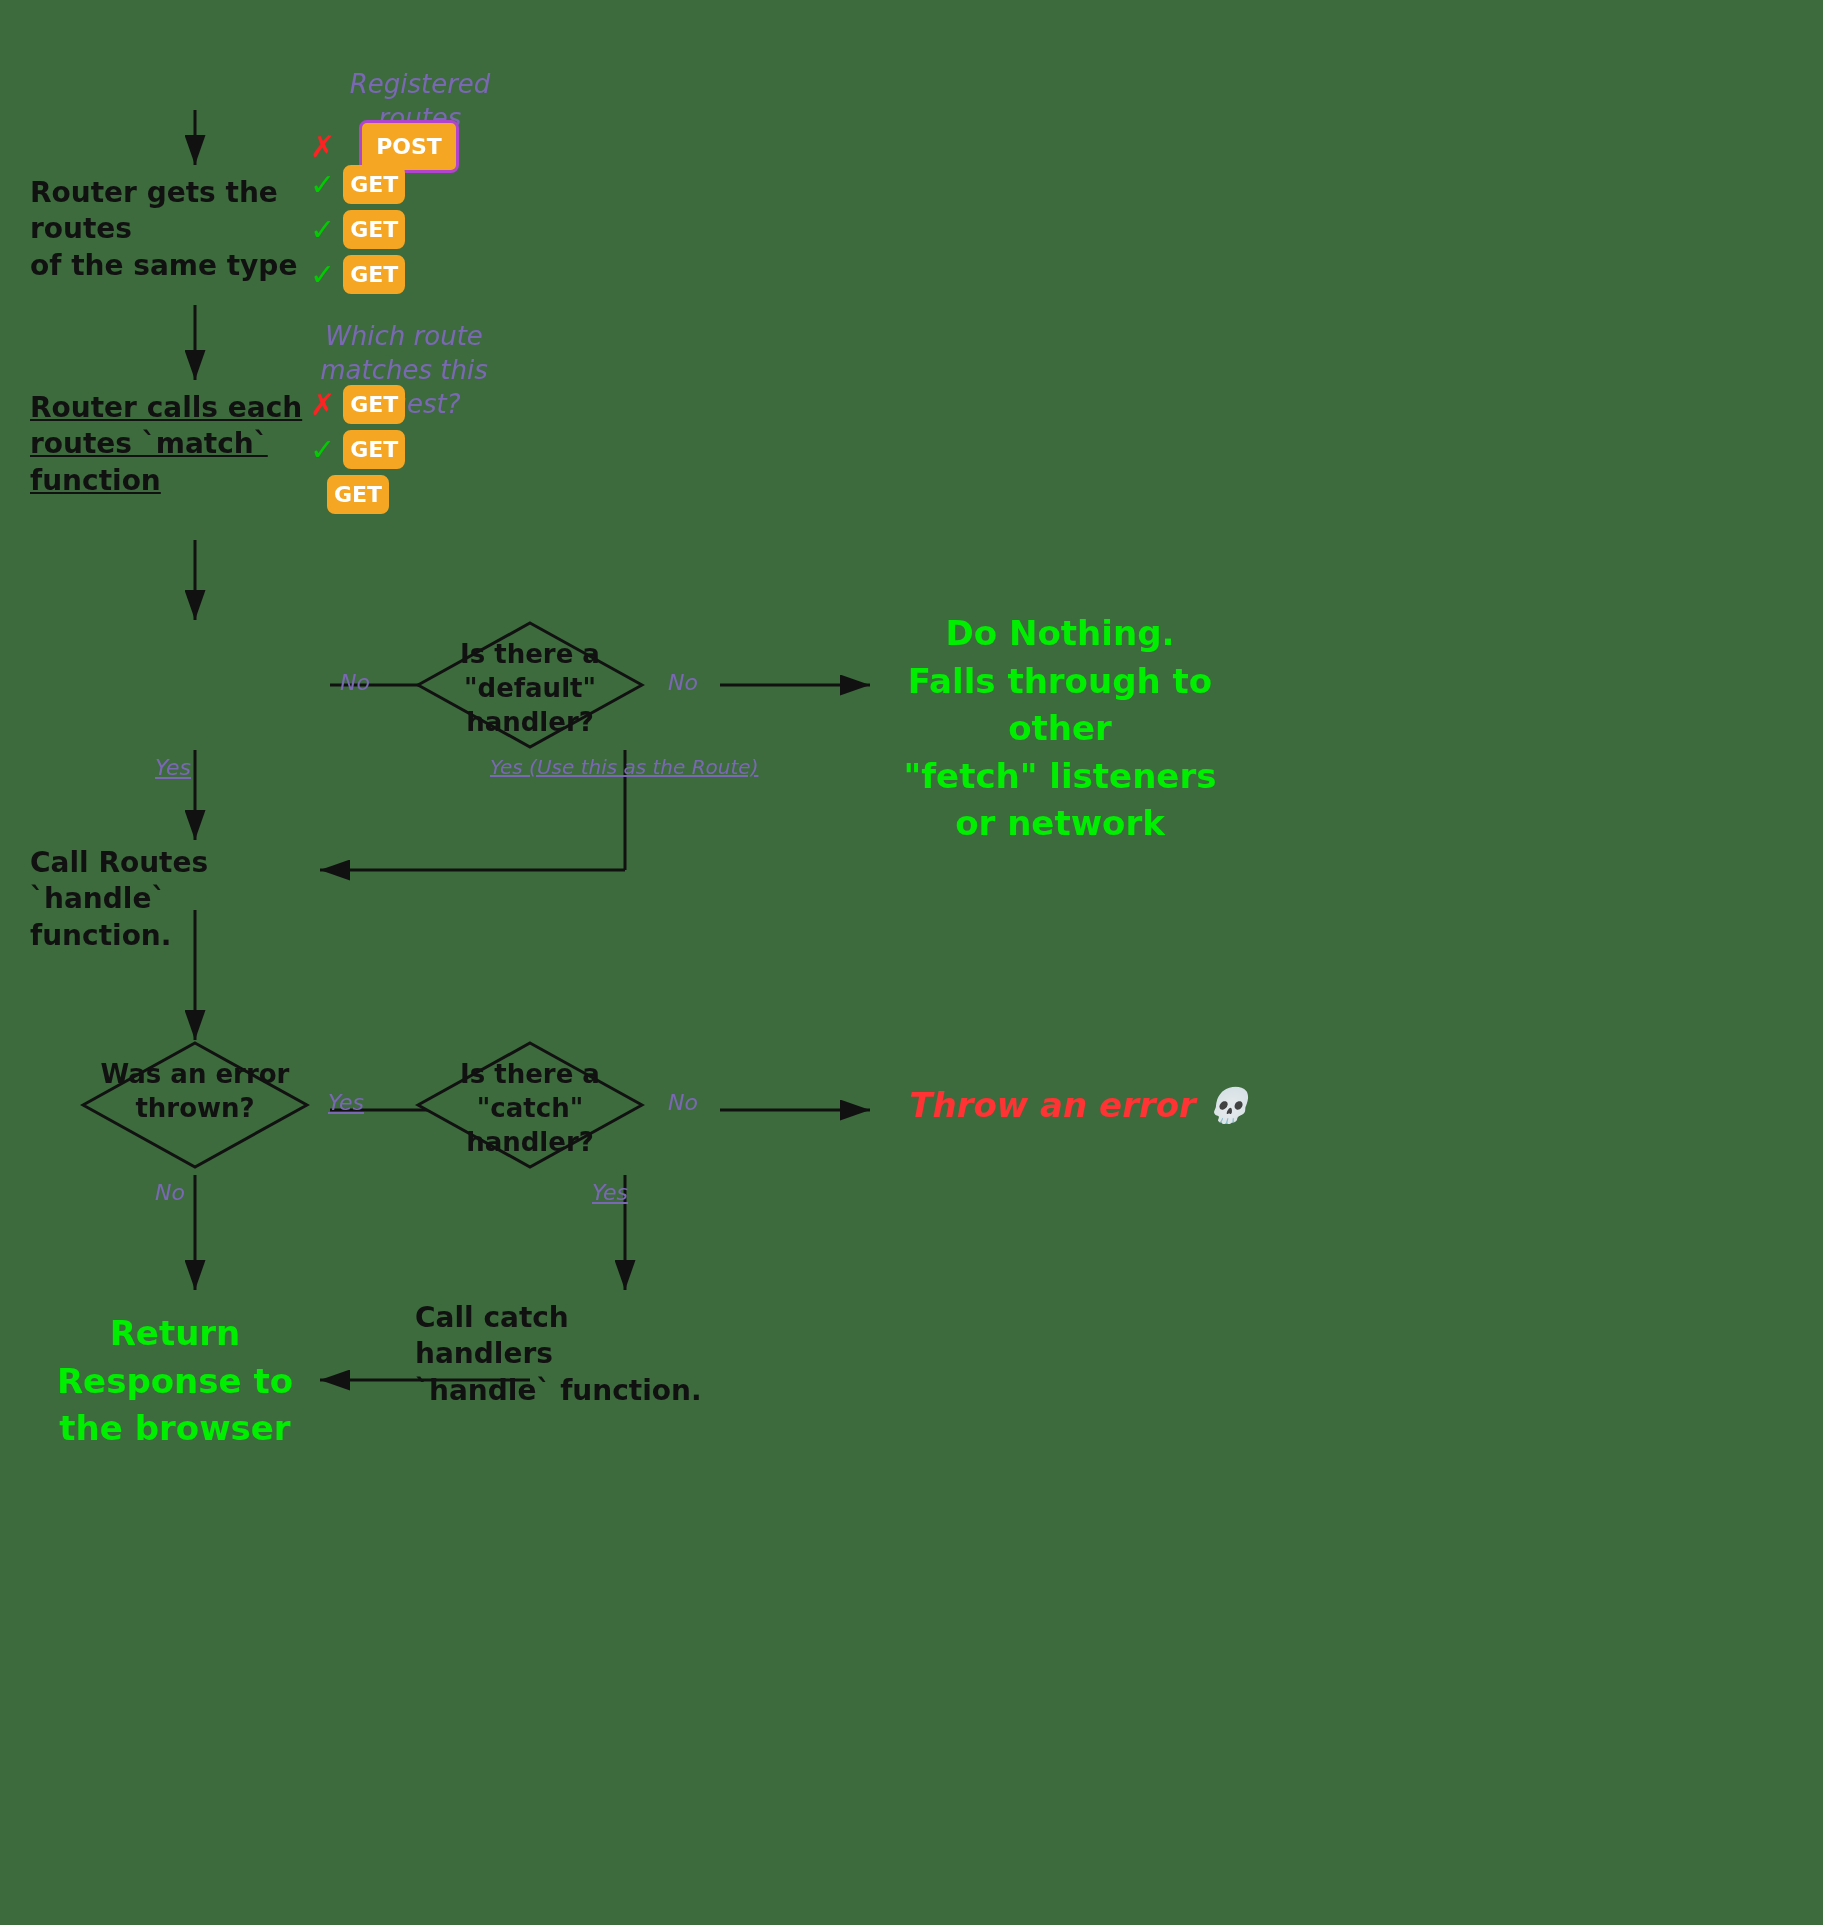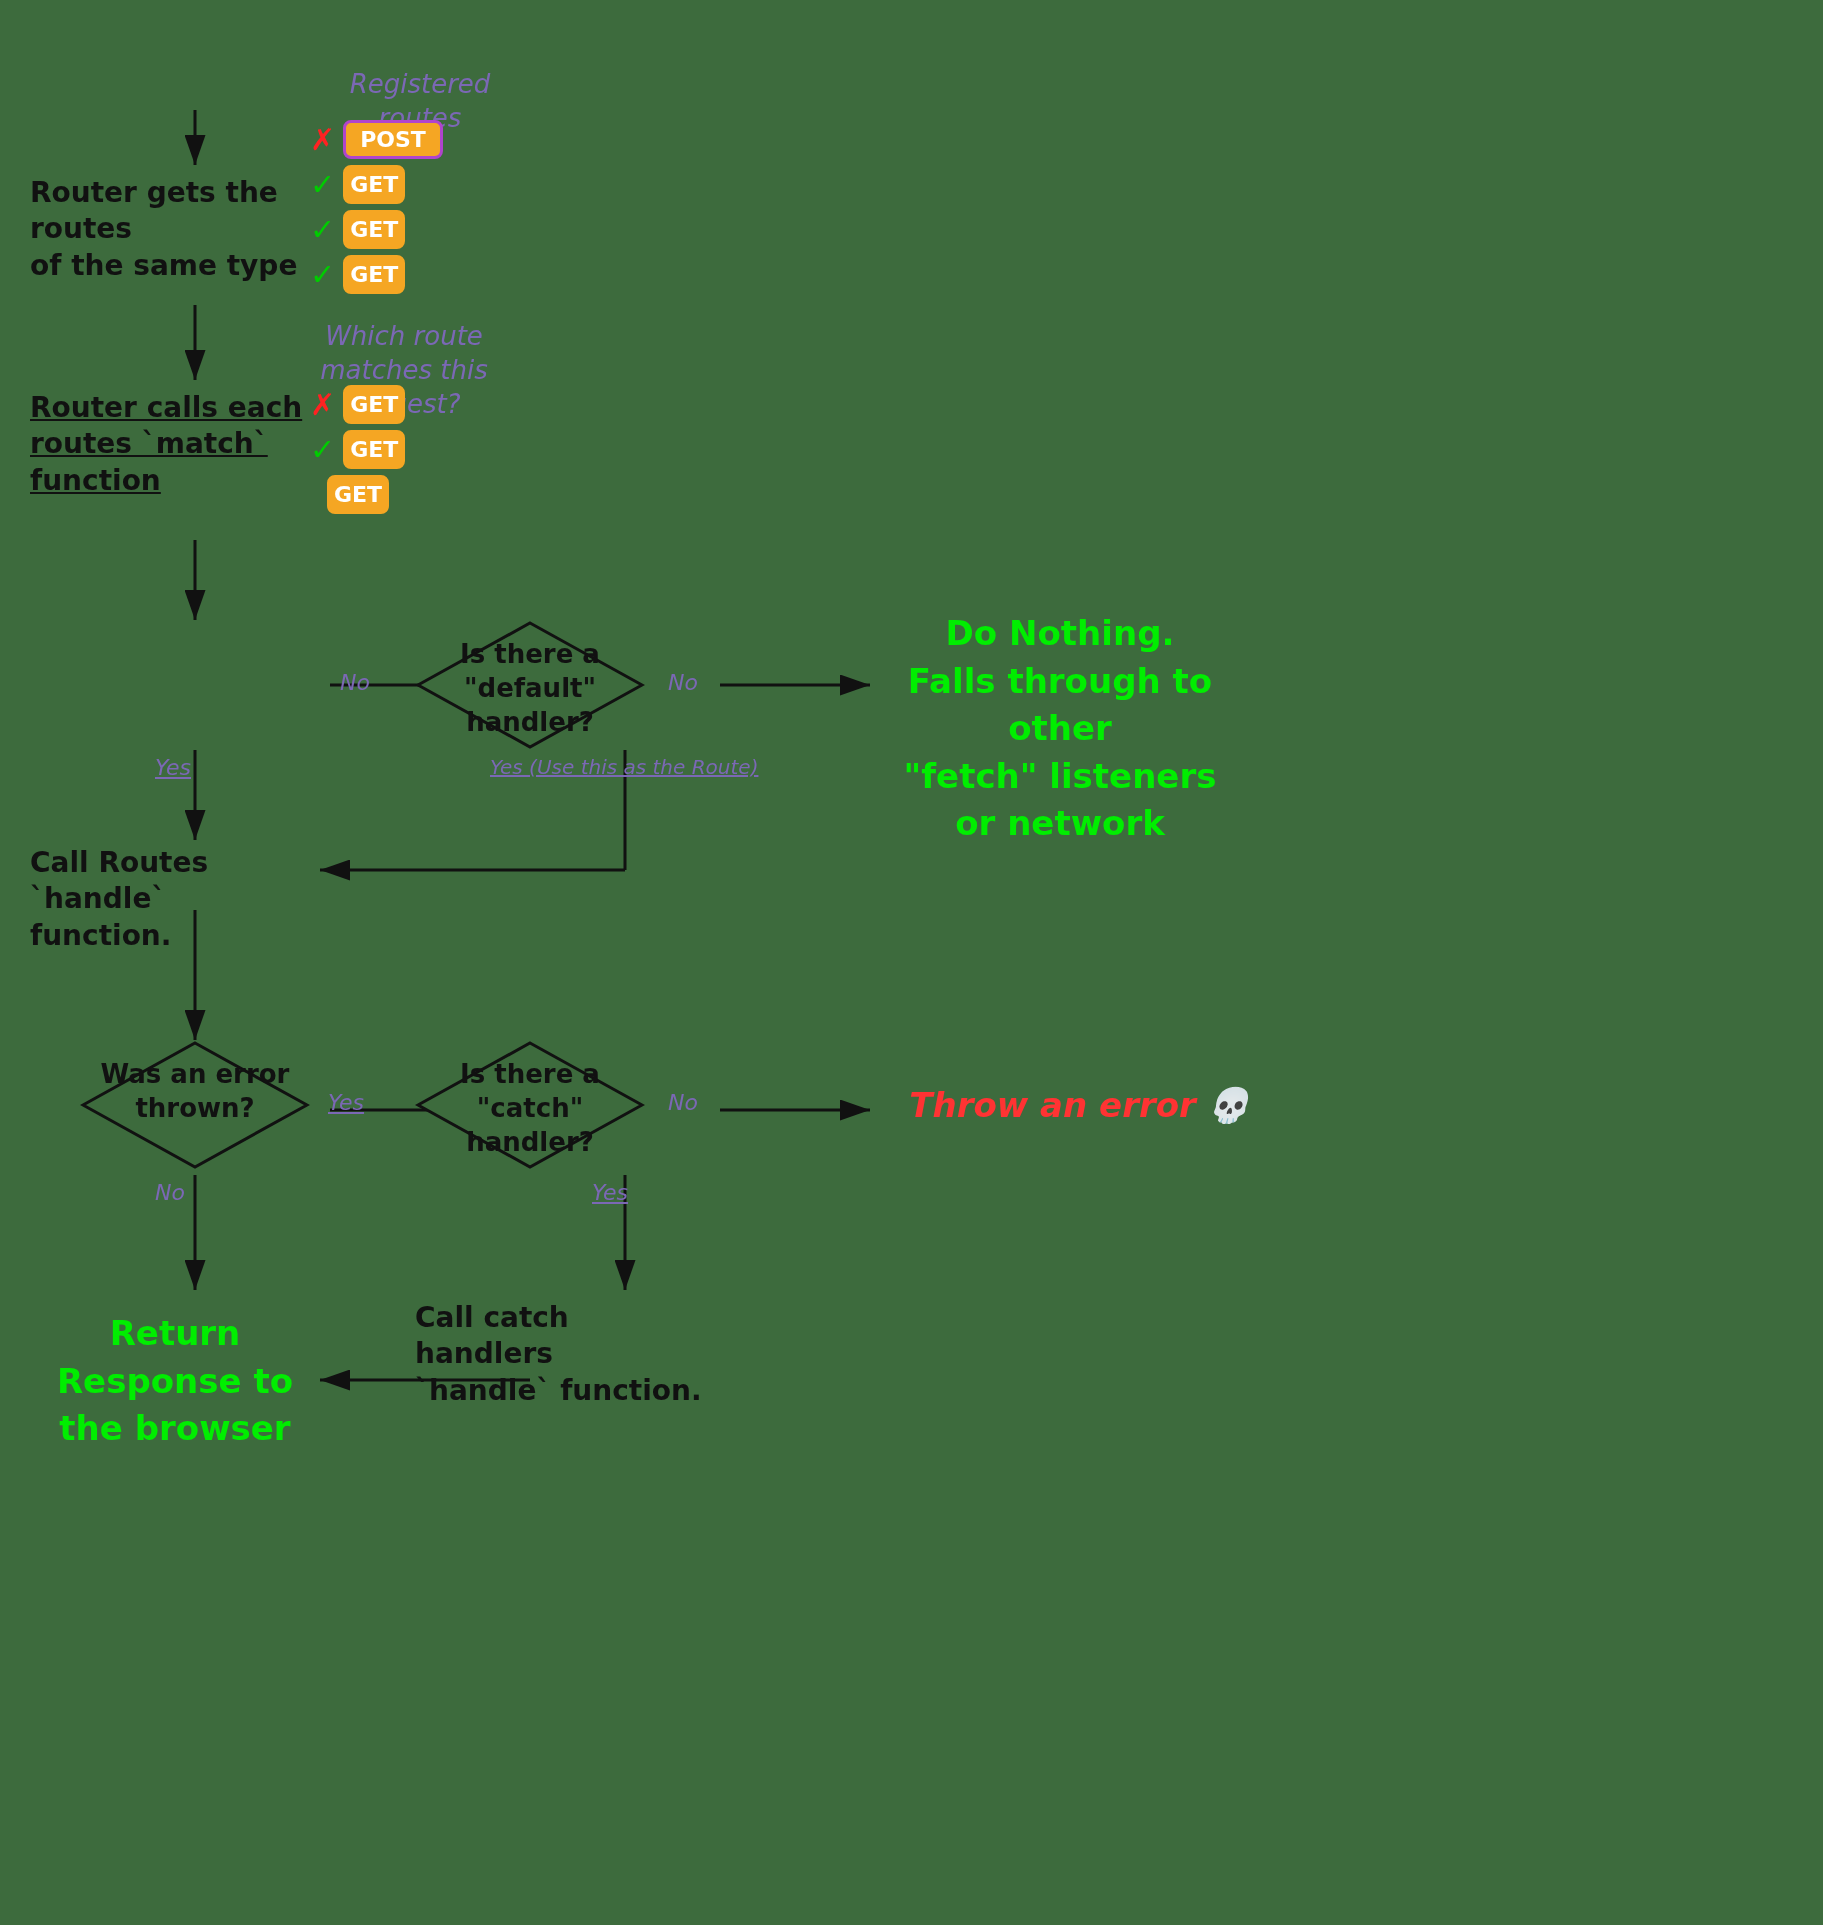--- a/index.html
+++ b/index.html
@@ -102,22 +102,23 @@
       border: 3px solid #f5a623;
     }
 
     .badge-post {
       display: inline-block;
       background: #f5a623;
       color: #fff;
       font-size: 22px;
       font-weight: bold;
       border-radius: 8px;
-      padding: 4px 14px;
+      padding: 11px 14px;
       border: 3px solid #b044cc;
+      margin-left: 16px;
     }
 
     .badge-row {
       position: absolute;
       display: flex;
       align-items: center;
       gap: 8px;
     }
 
     .check-green {

